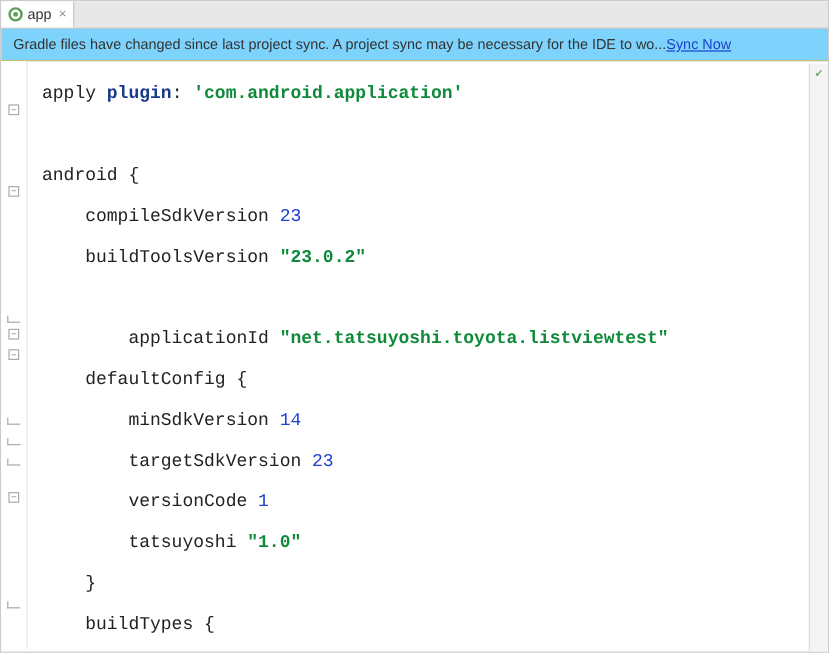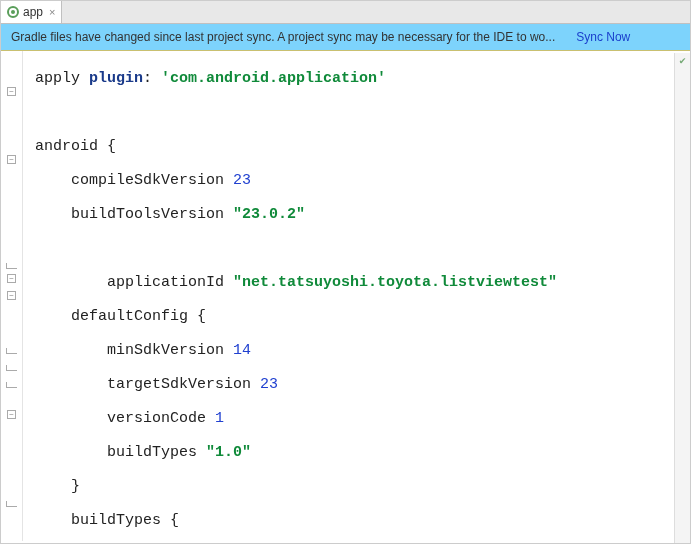--- a/index.html
+++ b/index.html
@@ -5,21 +5,21 @@
 * { margin: 0; padding: 0; box-sizing: border-box; }
 body { font-family: "Segoe UI", Arial, sans-serif; font-size: 12px; background: #fff; width: 691px; height: 544px; overflow: hidden; border: 1px solid #ccc; position: relative; }
 .tab-bar { height: 23px; background: #e8e8e8; border-bottom: 1px solid #c0c0c0; display: flex; align-items: stretch; }
 .tab { display: flex; align-items: center; background: #fff; border-right: 1px solid #c0c0c0; padding: 0 6px; gap: 4px; }
 .tab-icon { width: 12px; height: 12px; border: 2px solid #5a9e5a; border-radius: 50%; position: relative; }
 .tab-icon::after { content: ''; position: absolute; width: 4px; height: 4px; background: #5a9e5a; border-radius: 50%; top: 2px; left: 2px; }
 .tab-label { font-size: 12px; color: #333; }
 .tab-close { color: #888; font-size: 11px; cursor: pointer; margin-left: 2px; }
 .notification { background: #7dd3fc; border-bottom: 1px solid #c9c070; padding: 6px 10px; font-size: 12px; color: #333; display: flex; align-items: center; }
 .notification-text { white-space: nowrap; overflow: hidden; text-overflow: ellipsis; }
-.sync-link { color: #1a3fcc; margin-left: 21px; white-space: nowrap; }
+.sync-link { color: #1a3fcc; text-decoration: underline; margin-left: 0; white-space: nowrap; }
 .editor-wrap { display: flex; height: calc(100% - 52px); }
 .gutter { width: 22px; background: #fff; border-right: 1px solid #e4e4e4; position: relative; flex-shrink: 0; }
 .fold-mark { position: absolute; left: 6px; width: 9px; height: 9px; border: 1px solid #aaa; background: #fff; font-size: 8px; line-height: 7px; text-align: center; color: #888; }
 .fold-minus::before { content: '−'; }
 .fold-end { position: absolute; left: 5px; width: 11px; height: 6px; border-left: 1px solid #aaa; border-bottom: 1px solid #aaa; }
 .code { flex: 1; font-family: Consolas, "Courier New", monospace; font-size: 15px; line-height: 17px; padding: 2px 0 0 12px; white-space: pre; overflow: hidden; color: #222; }
 .line { height: 17px; }
 .kw { color: #1a3a8a; font-weight: bold; }
 .str { color: #108a3a; font-weight: bold; }
 .num { color: #2040d0; }
@@ -60,21 +60,21 @@
 <div class="line"></div>
 <div class="line"><span>android {</span></div>
 <div class="line"><span>    compileSdkVersion </span><span class="num">23</span></div>
 <div class="line"><span>    buildToolsVersion </span><span class="str">"23.0.2"</span></div>
 <div class="line"></div>
 <div class="line"><span>        applicationId </span><span class="str">"net.tatsuyoshi.toyota.listviewtest"</span></div>
 <div class="line"><span>    defaultConfig {</span></div>
 <div class="line"><span>        minSdkVersion </span><span class="num">14</span></div>
 <div class="line"><span>        targetSdkVersion </span><span class="num">23</span></div>
 <div class="line"><span>        versionCode </span><span class="num">1</span></div>
-<div class="line"><span>        buildTypes </span><span class="str">"1.0"</span></div>
+<div class="line"><span>        tatsuyoshi </span><span class="str">"1.0"</span></div>
 <div class="line"><span>    }</span></div>
 <div class="line"><span>    buildTypes {</span></div>
 
 
 
 
 
 
 
 

